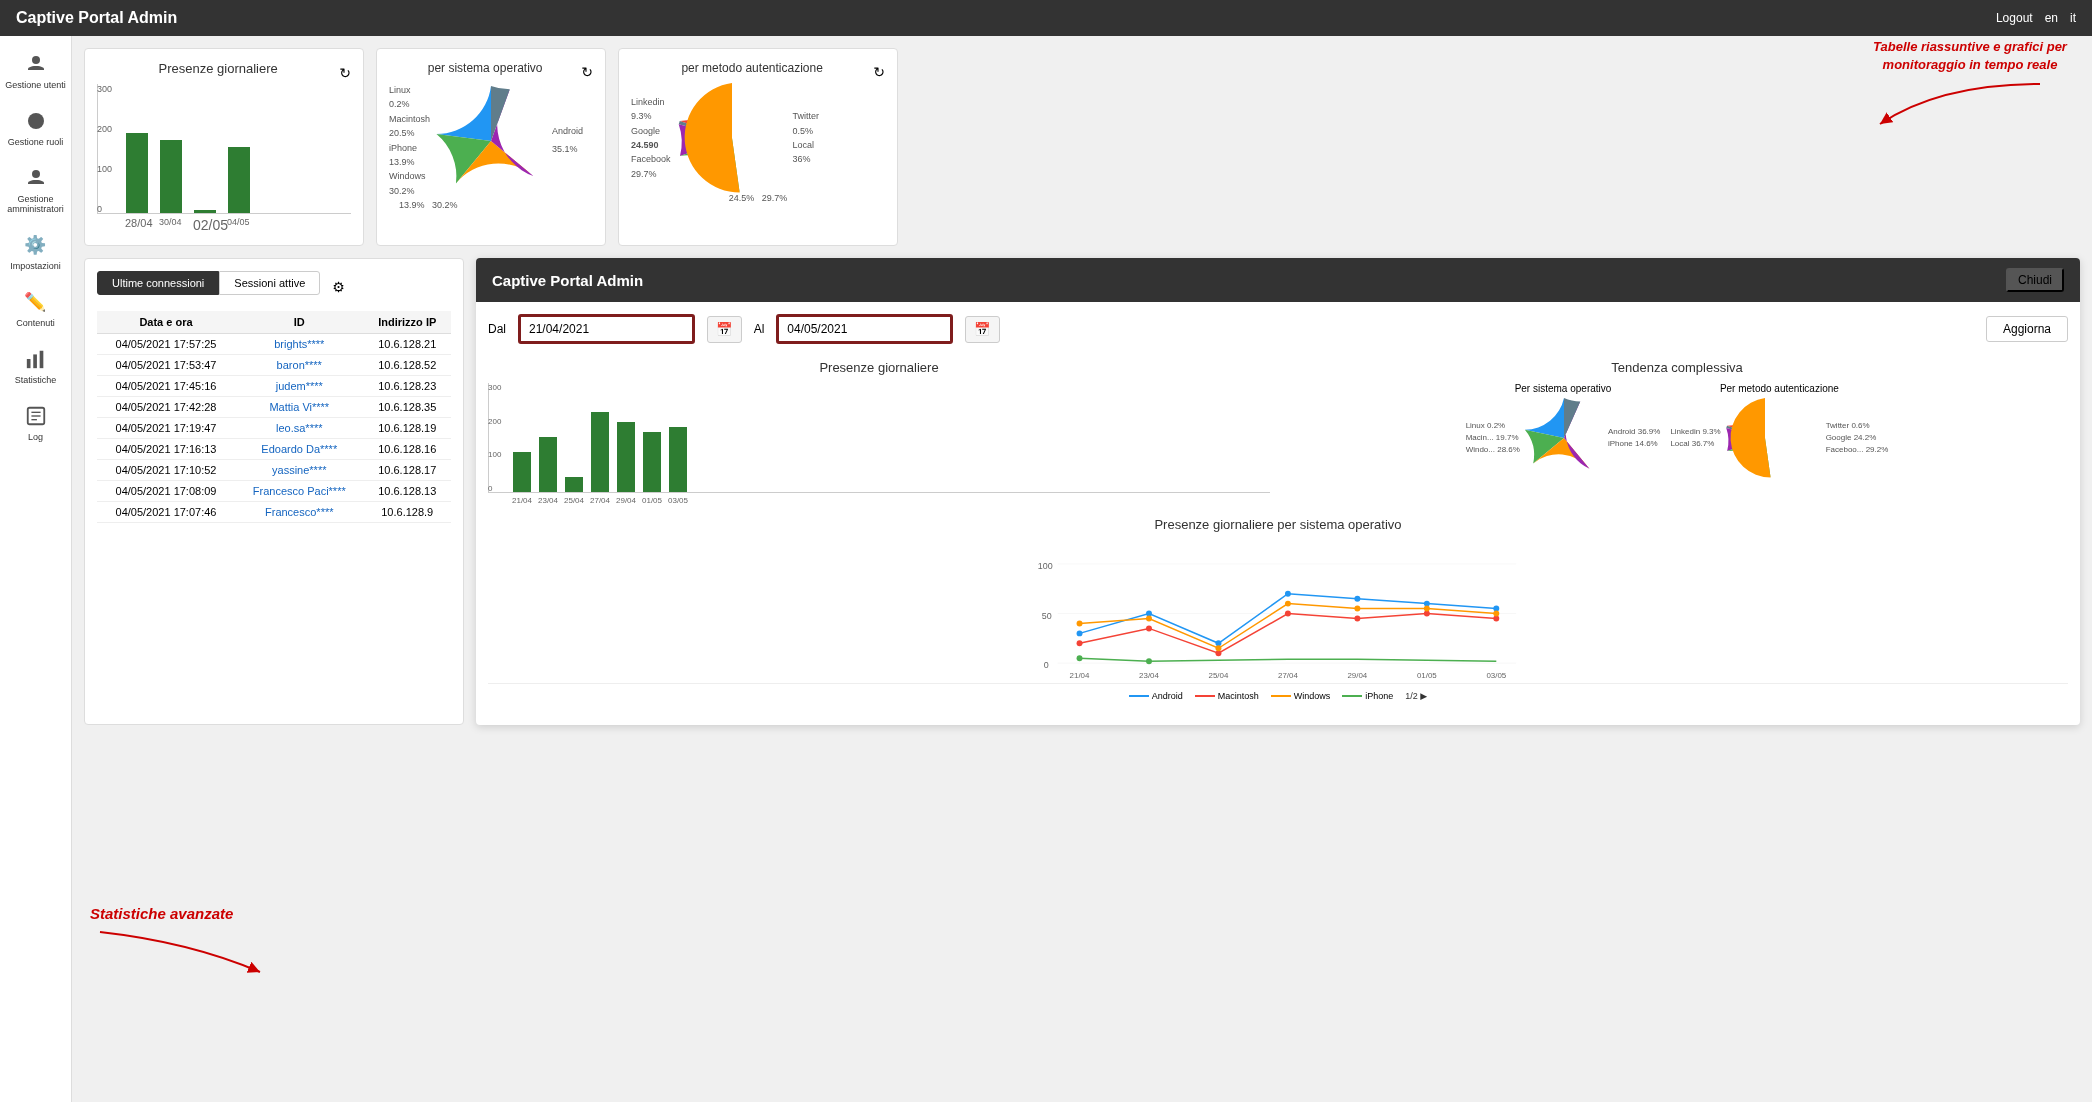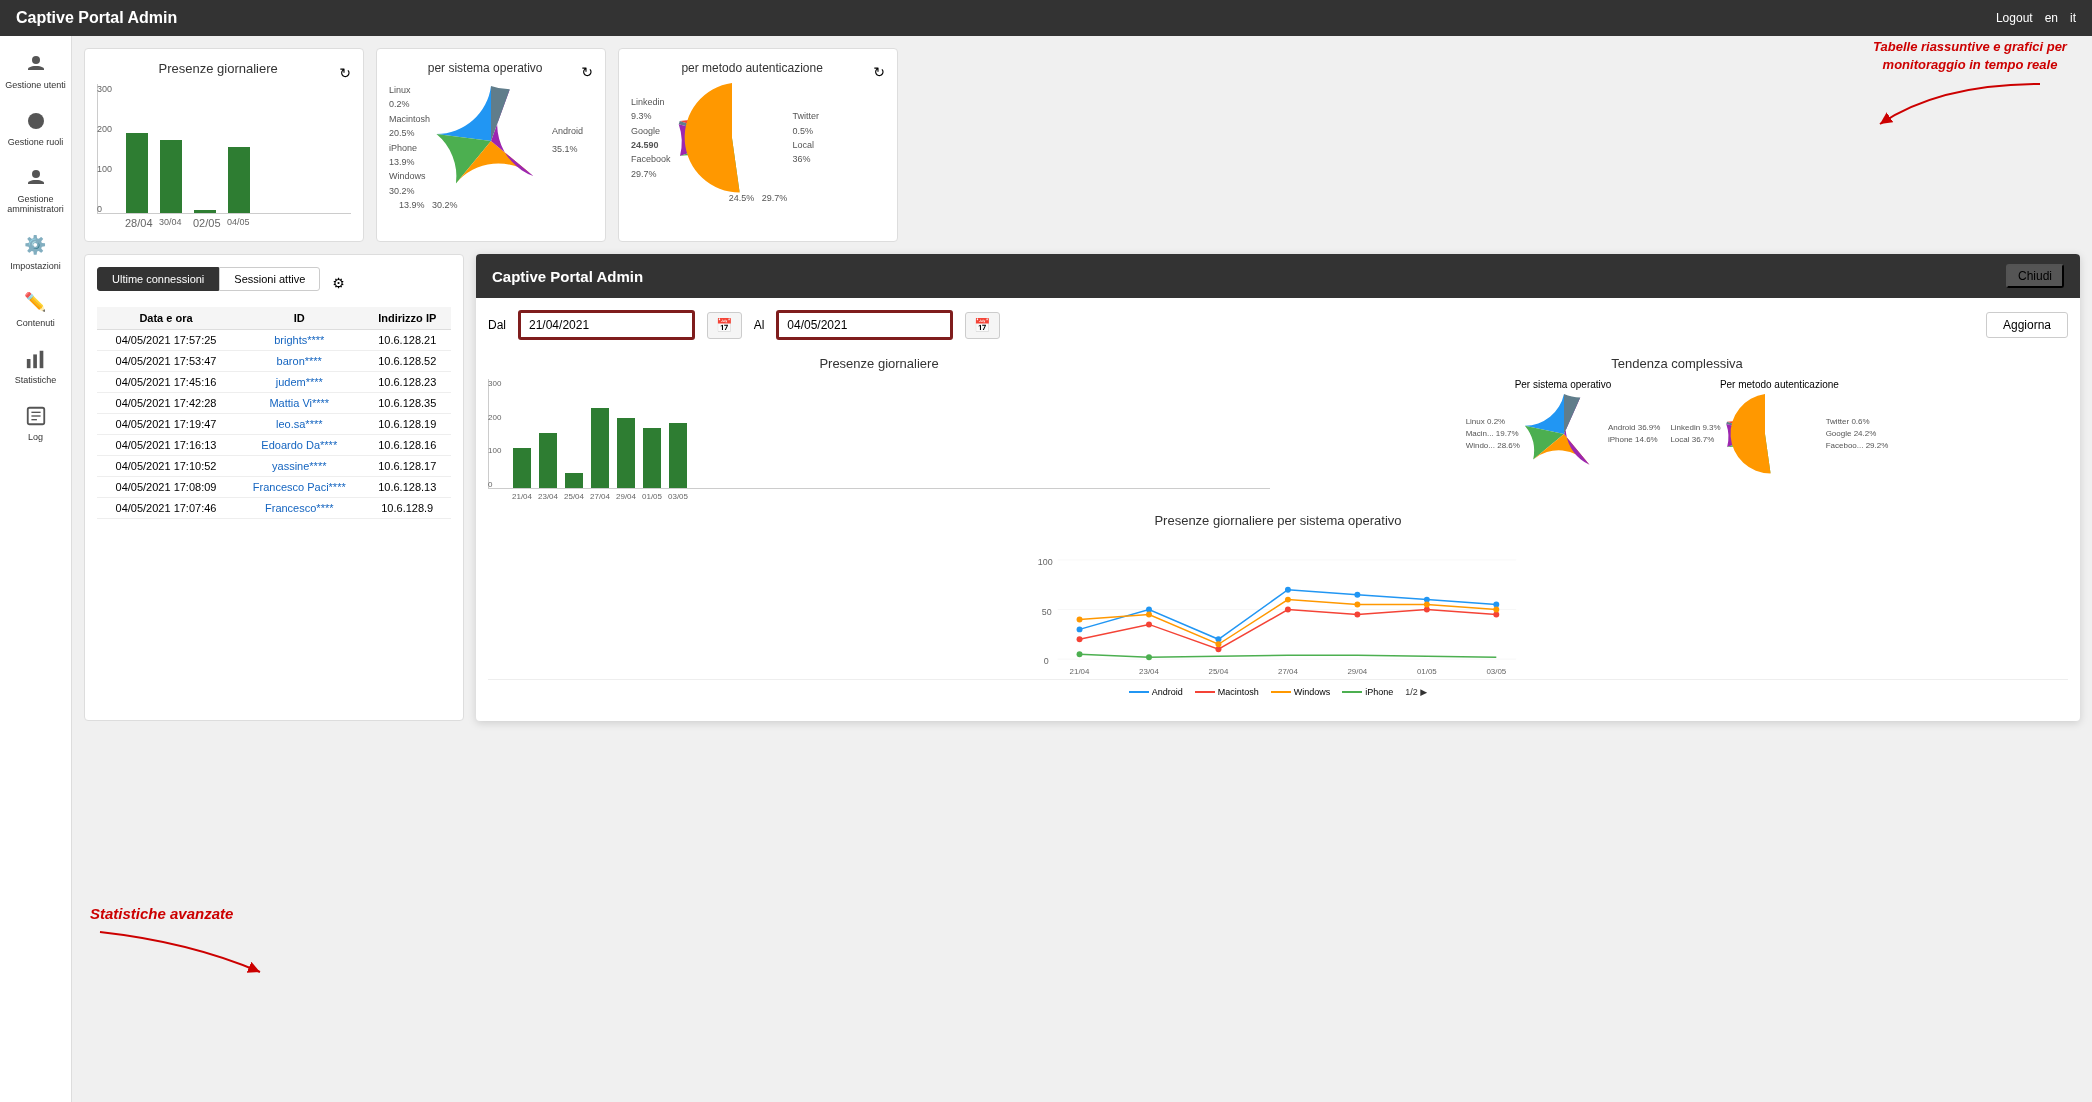--- a/index.html
+++ b/index.html
@@ -228,21 +228,21 @@
           </div>
           <div style="display:flex;align-items:flex-end;height:130px;gap:12px;padding-left:28px;border-bottom:1px solid #ccc;border-left:1px solid #ccc;">
             <div style="background:#2e7d32;width:22px;height:80px;"></div>
             <div style="background:#2e7d32;width:22px;height:73px;"></div>
             <div style="background:#2e7d32;width:22px;height:3px;"></div>
             <div style="background:#2e7d32;width:22px;height:66px;"></div>
           </div>
           <div style="display:flex;gap:12px;padding-left:28px;margin-top:3px;">
             <span style="font-size:11px;color:#666;width:22px;text-align:center;">28/04</span>
             <span style="font-size:9px;color:#666;width:22px;text-align:center;">30/04</span>
-            <span style="font-size:11px;color:#666;width:22px;text-align:center;">02/05</span>
+            <span style="font-size:14px;color:#666;width:22px;text-align:center;">02/05</span>
             <span style="font-size:9px;color:#666;width:22px;text-align:center;">04/05</span>
           </div>
         </div>
       </div>
 
       <div class="card" style="width:230px;">
         <div style="display:flex;justify-content:space-between;align-items:center;">
           <span class="card-title" style="flex:1;font-size:12px;">per sistema operativo</span>
           <span style="cursor:pointer;font-size:14px;">↻</span>
         </div>

